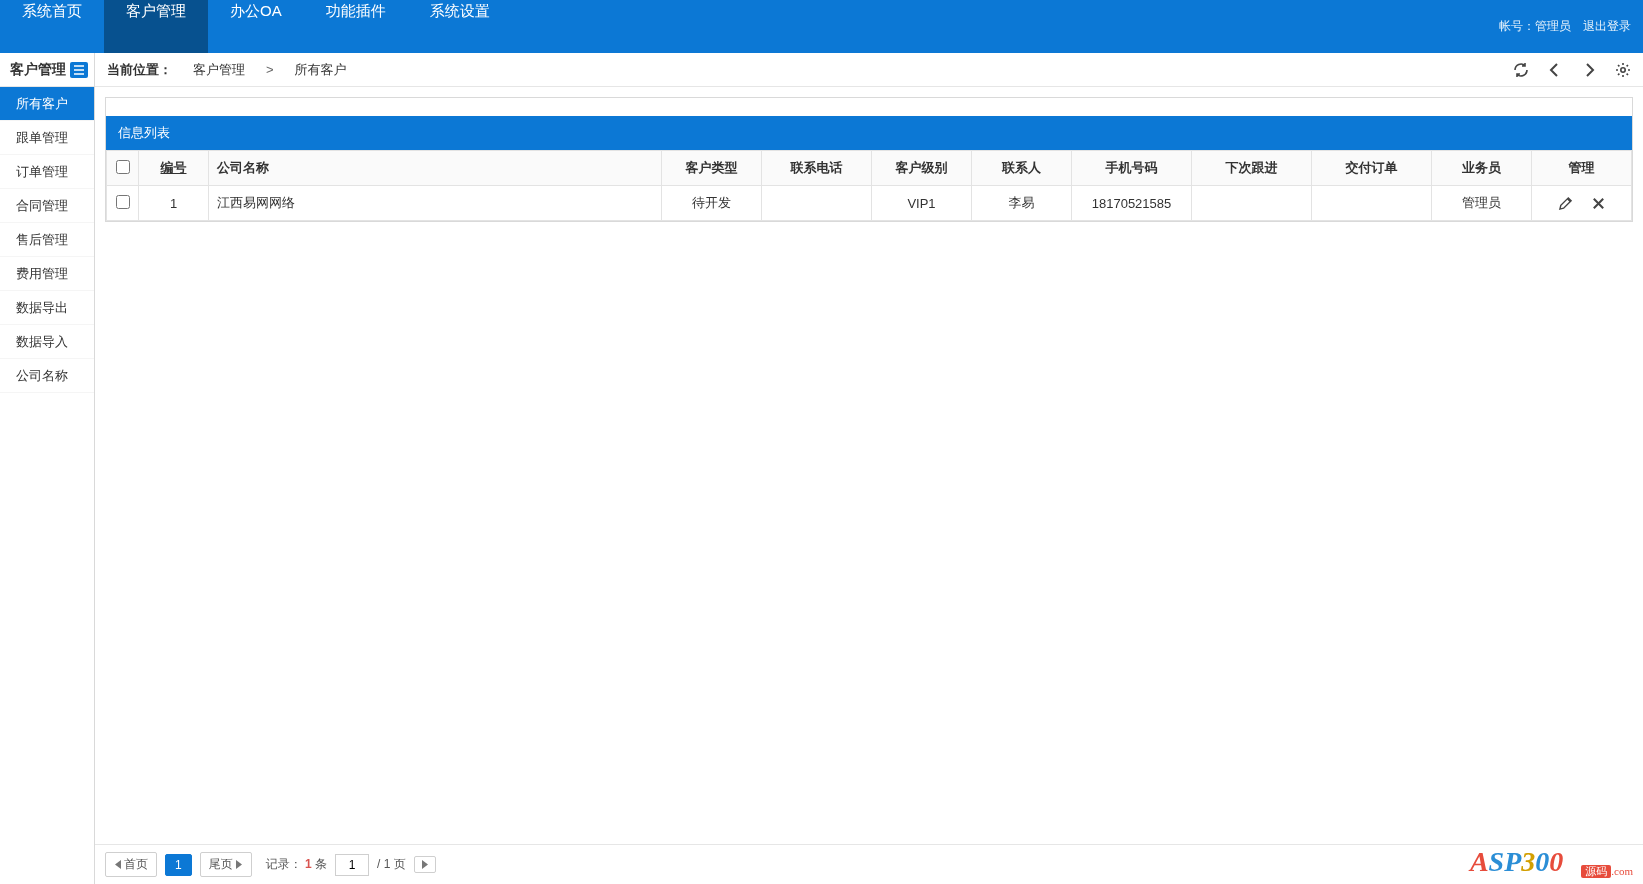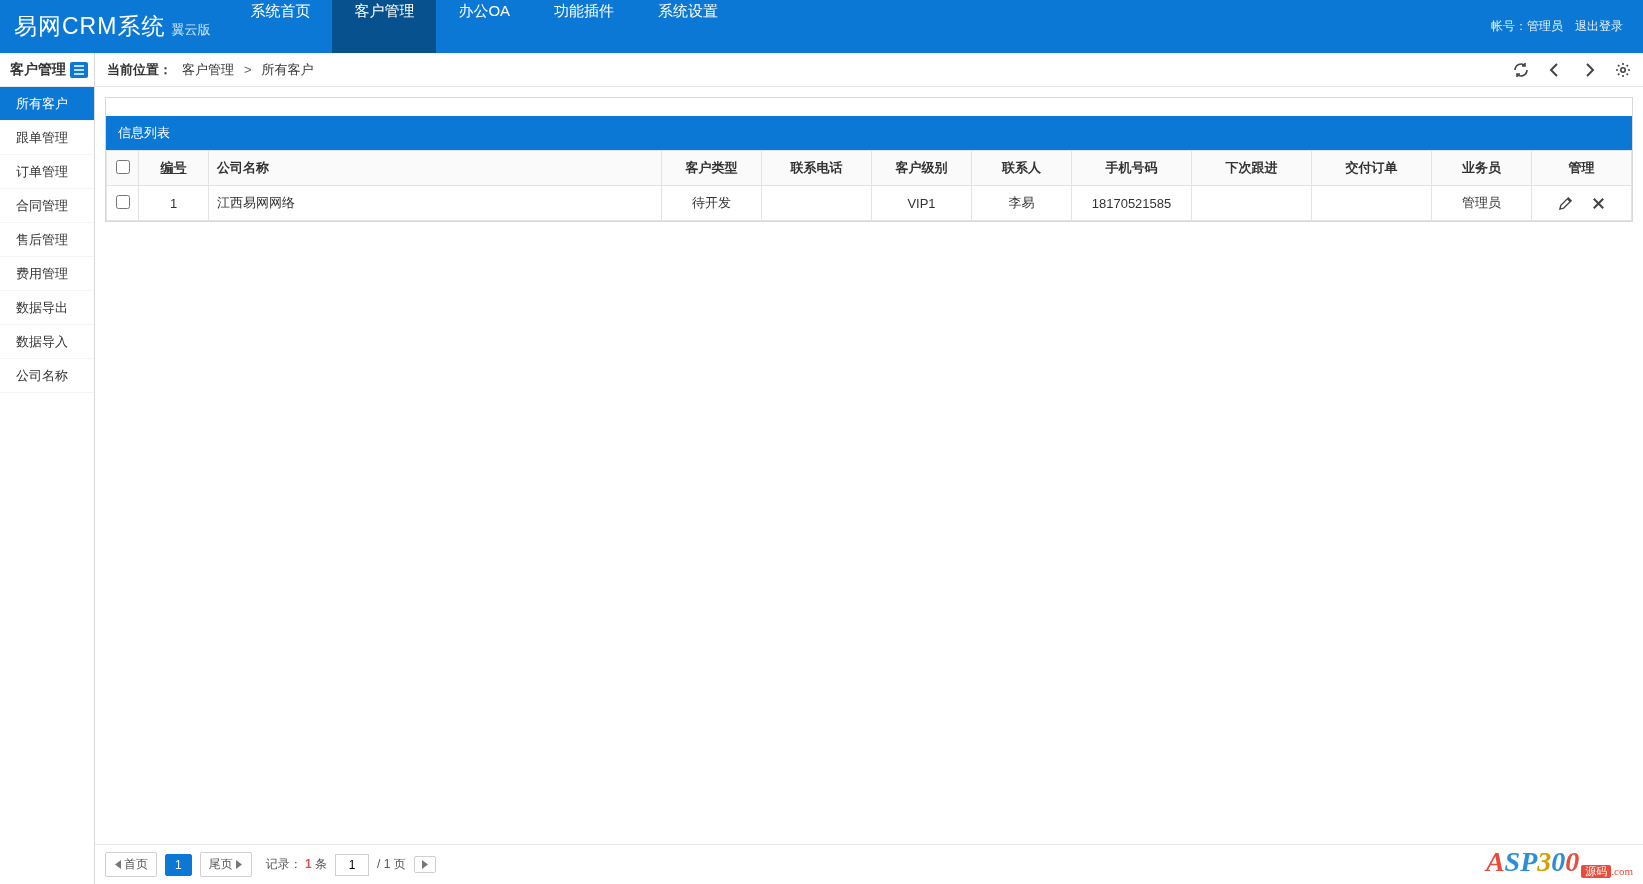--- a/index.html
+++ b/index.html
@@ -5,36 +5,36 @@
 * { box-sizing: border-box; margin: 0; padding: 0; }
 body { font-family: "Microsoft YaHei", Arial, sans-serif; font-size: 13px; color: #333; background: #fff; overflow: hidden; }
 .top-nav { height: 53px; background: #0c78d5; color: #fff; display: flex; align-items: center; }
 .logo-block { display: flex; align-items: baseline; padding: 0 18px 0 14px; }
 .logo-main { font-size: 23px; font-weight: 300; color: #fff; letter-spacing: 1px; }
 .logo-sub { font-size: 13px; color: #cfe6f8; margin-left: 6px; }
 .nav-items { display: flex; height: 100%; }
 .nav-item { display: flex; padding: 2px 22px; color: #fff; cursor: pointer; font-size: 15px; }
 .nav-item.active { background: #07518f; }
 .nav-spacer { flex: 1; }
-.nav-right { display: flex; align-items: flex-start; padding-right: 20px; gap: 12px; font-size: 12px; }
+.nav-right { display: flex; align-items: flex-start; padding-right: 12px; gap: 12px; font-size: 12px; }
 .nav-right .acct { color: #e6f2fb; }
 .nav-right .logout { color: #e6f2fb; cursor: pointer; }
 
 .layout { display: flex; height: calc(100vh - 53px); }
 .sidebar { width: 95px; border-right: 1px solid #d9d9d9; background: #fff; flex-shrink: 0; }
 .side-header { height: 34px; display: flex; align-items: center; justify-content: space-between; padding: 0 6px 0 10px; font-weight: bold; font-size: 14px; border-bottom: 1px solid #e6e6e6; }
 .side-header .collapse-icon { width: 18px; height: 16px; background: #0c78d5; border-radius: 2px; position: relative; cursor: pointer; display:flex; align-items:center; justify-content:center;}
 .side-header .collapse-icon svg { display:block; }
 .side-list { }
 .side-item { height: 34px; display: flex; align-items: center; padding-left: 16px; font-size: 13px; color: #333; cursor: pointer; border-bottom: 1px solid #f5f5f5; }
 .side-item.active { background: #0c78d5; color: #fff; }
 
 .main { flex: 1; display: flex; flex-direction: column; min-width: 0; }
 .breadcrumb-bar { height: 34px; border-bottom: 1px solid #e6e6e6; display: flex; align-items: center; padding: 0 12px; }
-.breadcrumb-bar .bc { font-size: 13px; display: flex; align-items: center; gap: 10px; }
+.breadcrumb-bar .bc { font-size: 13px; display: flex; align-items: center; gap: 21px; }
 .breadcrumb-bar .bc .label { font-weight: bold; }
 .breadcrumb-bar .bc .sep { color: #666; }
 .bc-spacer { flex: 1; }
 .bc-tools { display: flex; gap: 18px; color: #444; }
 .bc-tools .tool { cursor: pointer; width: 16px; height: 16px; display: flex; align-items: center; justify-content: center; }
 
 .content { flex: 1; padding: 10px 10px 0 10px; overflow: auto; position: relative; }
 .tabs { display: flex; gap: 10px; margin-bottom: 12px; }
 .tab { border: 1px solid #cfcfcf; background: #fff; color: #555; padding: 6px 14px; font-size: 13px; cursor: pointer; border-radius: 2px; }
 .tab.active { background: #0c78d5; border-color: #0c78d5; color: #fff; }
@@ -52,42 +52,38 @@
 .act-icons span { cursor: pointer; }
 
 .pager { height: 40px; border-top: 1px solid #e6e6e6; display: flex; align-items: center; padding: 0 10px; gap: 8px; font-size: 12px; color: #555; position: absolute; bottom: 0; left: 0; right: 0; background: #fff; }
 .pg-btn { border: 1px solid #cfcfcf; background: #fff; padding: 3px 8px; cursor: pointer; font-size: 12px; display: flex; align-items: center; gap: 2px; border-radius: 2px; }
 .pg-btn.icon-only { padding: 3px 6px; }
 .pg-num { background: #0c78d5; color: #fff; border: 1px solid #0c78d5; padding: 3px 9px; cursor: pointer; border-radius: 2px; font-size: 12px;}
 .pg-input { width: 34px; height: 22px; border: 1px solid #cfcfcf; text-align: center; font-size: 12px; }
 .records { margin-left: 6px; }
 .records .red { color: #d9534f; font-weight: bold; }
 
-.watermark { position: fixed; right: 10px; bottom: 6px; font-style: italic; font-family: Georgia, serif; display: flex; align-items: flex-end; gap: 2px; pointer-events: none; }
+.watermark { position: fixed; right: 10px; bottom: 6px; font-style: italic; font-family: Georgia, serif; display: flex; align-items: flex-end; gap: 18px; pointer-events: none; }
 .watermark .wm-main { font-size: 28px; font-weight: bold; }
 .watermark .a { color: #e74c3c; }
 .watermark .s { color: #2b8ed6; }
 .watermark .p { color: #2b8ed6; }
 .watermark .n3 { color: #d39f00; }
 .watermark .n0a { color: #2b8ed6; }
 .watermark .n0b { color: #e74c3c; }
 .watermark .wm-side { display: flex; align-items: center; line-height: 1; }
 .watermark .ym { background: #e74c3c; color: #fff; font-size: 11px; font-style: normal; padding: 1px 4px; border-radius: 2px; }
 .watermark .com { color: #e74c3c; font-size: 11px; font-style: normal; }
 svg { display: block; }
 input[type="checkbox"] { width: 14px; height: 14px; }
 </style>
 </head>
 <body>
 
 <div class="top-nav">
-  <div class="logo-block">
-    <span class="logo-main">易网CRM系统</span>
-    <span class="logo-sub">翼云版</span>
-  </div>
   <div class="nav-items">
     <div class="nav-item">
         <span>系统首页</span>
       </div>
     <div class="nav-item active">
         <span>客户管理</span>
       </div>
     <div class="nav-item">
         <span>办公OA</span>
       </div>

